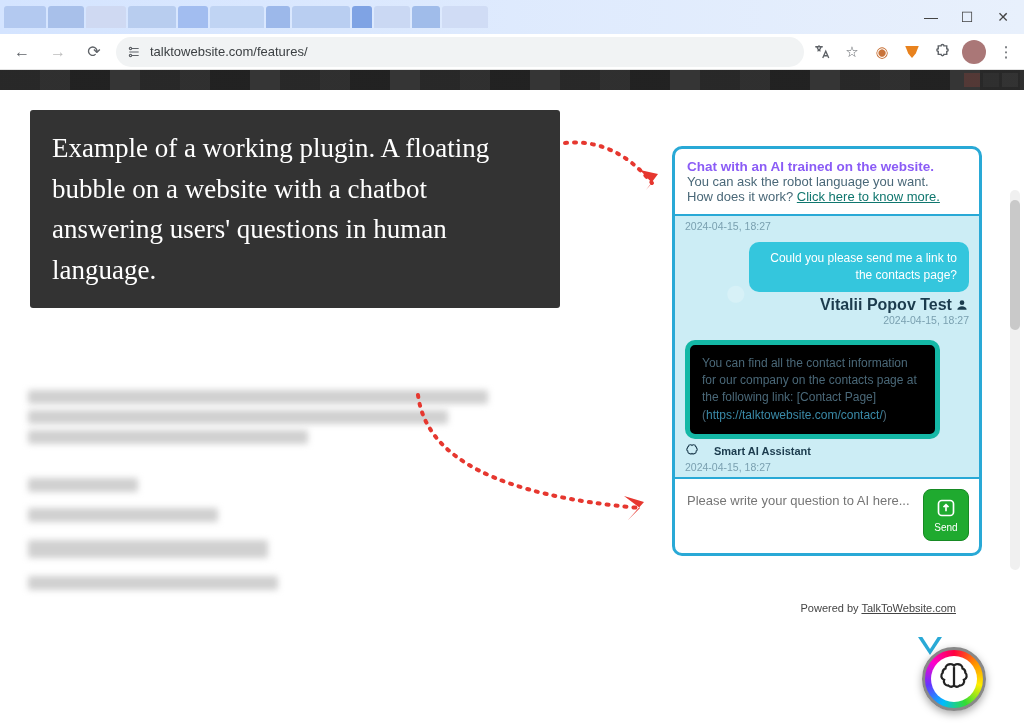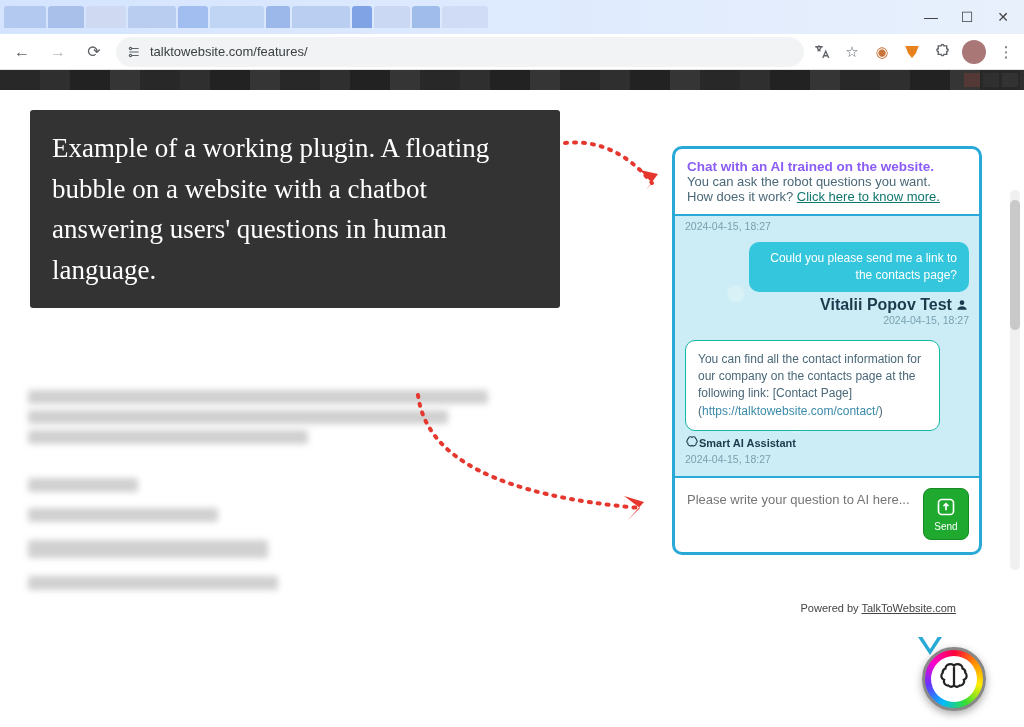--- a/index.html
+++ b/index.html
@@ -45,23 +45,23 @@
 .chat-header { padding:10px 12px; font-size:13px; color:#4a6878; border-bottom:2px solid #29a9d6; }
 .chat-header b { color:#8b5cf6; font-size:13.5px; }
 .chat-header a { color:#0f766e; text-decoration:underline; }
 .chat-body { background:#ccedf5; position:relative; padding:4px 10px; min-height:260px; font-size:12px; color:#4a6878; overflow:hidden; }
 .chat-body::before { content:""; position:absolute; inset:0; background-image:radial-gradient(circle at 20% 30%,rgba(255,255,255,0.35) 8px,transparent 9px),radial-gradient(circle at 70% 60%,rgba(255,255,255,0.35) 10px,transparent 11px),radial-gradient(circle at 40% 80%,rgba(255,255,255,0.3) 9px,transparent 10px),radial-gradient(circle at 85% 25%,rgba(255,255,255,0.3) 7px,transparent 8px); opacity:0.6; }
 .chat-body > * { position:relative; }
 .ts-small { font-size:10.5px; color:#7aa0b0; }
 .user-bubble { background:#34c6dd; color:#fff; padding:8px 12px; border-radius:10px; max-width:220px; margin-left:auto; margin-top:10px; font-size:12px; text-align:right; line-height:1.4; }
 .user-meta { text-align:right; margin-top:4px; font-size:11px; color:#1b3b4d; }
 .user-meta b { font-size:16px; }
-.bot-bubble { background:#ffffff; border:1px solid #14b8a6; padding:10px 12px; border-radius:10px; max-width:255px; margin-top:14px; font-size:12px; color:#4a6878; line-height:1.45; }
+.bot-bubble { background:#000000; border:5px solid #14b8a6; padding:10px 12px; border-radius:10px; max-width:255px; margin-top:14px; font-size:12px; color:#4a6878; line-height:1.45; }
 .bot-bubble a { color:#3a8aa8; text-decoration:none; }
-.bot-meta { margin-top:4px; font-size:11px; color:#1b3b4d; display:flex; align-items:center; gap:0; }
+.bot-meta { margin-top:4px; font-size:11px; color:#1b3b4d; display:flex; align-items:center; gap:15px; }
 .bot-meta .brain { width:14px;height:14px; }
 .chat-input-row { display:flex; padding:10px; gap:8px; border-top:2px solid #29a9d6; align-items:flex-start; min-height:76px; }
 .chat-input { flex:1; border:none; font-size:13px; color:#be185d; padding:4px 2px; resize:none; font-family:inherit; outline:none; }
 .send-btn { width:46px; height:52px; background:#1faa2f; border-radius:8px; color:#fff; display:flex; flex-direction:column; align-items:center; justify-content:center; font-size:10px; gap:2px; border:1px solid #178a24; }
 .powered { text-align:center; font-size:11px; color:#444; margin-top:6px; }
 .powered a { color:#444; text-decoration:underline; }
 
 
 .chat-tail { position:absolute; right:82px; bottom:72px; width:0;height:0; border-left:12px solid transparent; border-right:12px solid transparent; border-top:18px solid #29a9d6; }
 .chat-tail::after { content:""; position:absolute; top:-20px; left:-9px; width:0;height:0; border-left:9px solid transparent; border-right:9px solid transparent; border-top:14px solid #fff; }
@@ -177,21 +177,21 @@
   </svg>
 
   <svg class="arrow-svg" style="left:410px; top:290px;" width="260" height="160">
     <path d="M8 15 Q 20 110 230 128" stroke="#e6372f" stroke-width="4" stroke-dasharray="2 7" fill="none" stroke-linecap="round"></path>
     <polygon class="arrow-head" points="230,128 214,116 234,122 218,140"></polygon>
   </svg>
 
   <div class="chat-widget">
     <div class="chat-header">
       <b>Chat with an AI trained on the website.</b><br>
-      <span>You can ask the robot questions you want.</span><br>
+      <span>You can ask the robot language you want.</span><br>
       <span>How does it work? </span><a href="#">Click here to know more.</a>
     </div>
     <div class="chat-body">
       <div class="ts-small">2024-04-15, 18:27</div>
       <div class="user-bubble">Could you please send me a link to the contacts page?</div>
       <div class="user-meta">
         <b>Vitalii Popov Test</b>
         <span>
           <svg width="14" height="14" viewBox="0 0 24 24" fill="#1b3b4d" style="vertical-align:-2px">
               <circle cx="12" cy="8" r="4"></circle>

